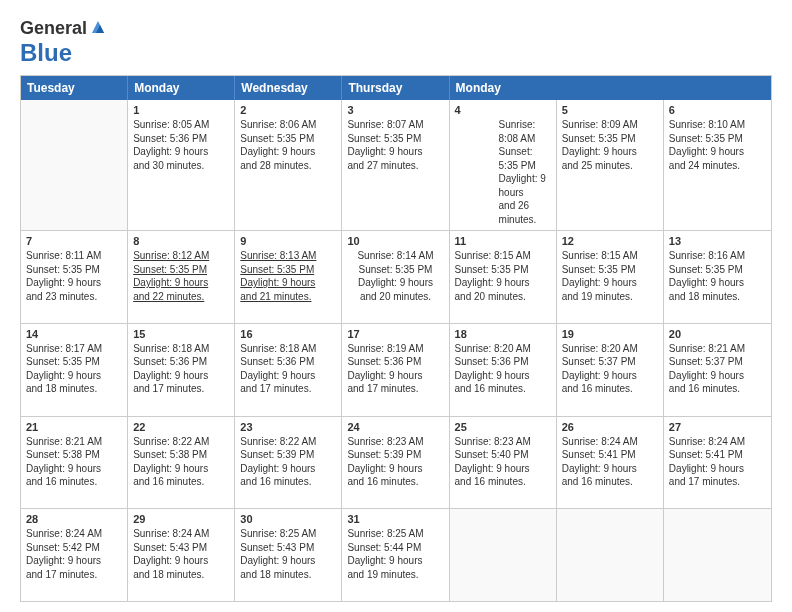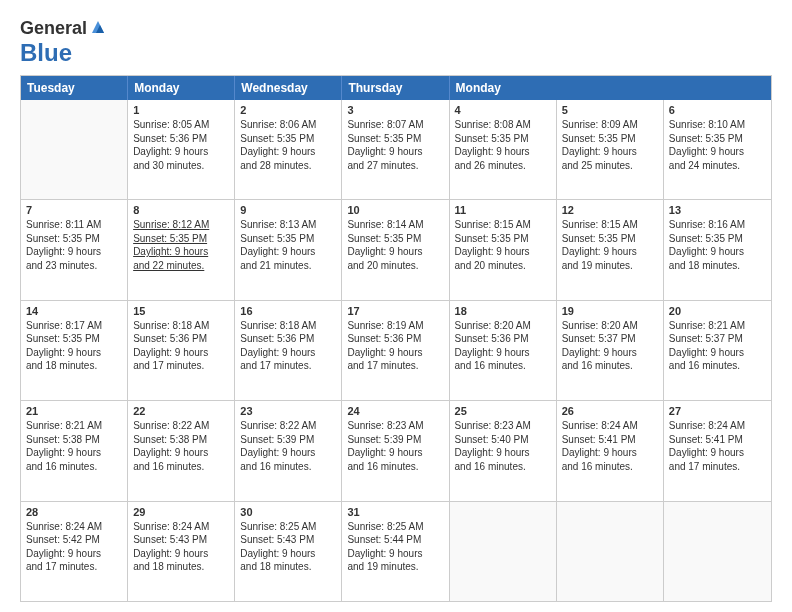--- a/index.html
+++ b/index.html
@@ -148,21 +148,21 @@
           </div>
           <div class="cal-cell">
             <div class="day-num">3</div>
             <div class="day-info" style="white-space: pre-line;">Sunrise: 8:07 AM
 Sunset: 5:35 PM
 Daylight: 9 hours
 and 27 minutes.</div>
           </div>
           <div class="cal-cell">
             <div class="day-num">4</div>
-            <div class="day-info" style="white-space: pre-line;">Sunrise: 8:08 AM
+            <div class="day-info" style="white-space: pre-line; margin-left: 44px;">Sunrise: 8:08 AM
 Sunset: 5:35 PM
 Daylight: 9 hours
 and 26 minutes.</div>
           </div>
           <div class="cal-cell">
             <div class="day-num">5</div>
             <div class="day-info" style="white-space: pre-line;">Sunrise: 8:09 AM
 Sunset: 5:35 PM
 Daylight: 9 hours
 and 25 minutes.</div>
@@ -185,28 +185,28 @@
           </div>
           <div class="cal-cell">
             <div class="day-num">8</div>
             <div class="day-info" style="white-space: pre-line; text-decoration: underline;">Sunrise: 8:12 AM
 Sunset: 5:35 PM
 Daylight: 9 hours
 and 22 minutes.</div>
           </div>
           <div class="cal-cell">
             <div class="day-num">9</div>
-            <div class="day-info" style="white-space: pre-line;">Sunrise: 8:13 AM
+            <div class="day-info" style="white-space: pre-line; text-decoration: underline;">Sunrise: 8:13 AM
 Sunset: 5:35 PM
 Daylight: 9 hours
 and 21 minutes.</div>
           </div>
           <div class="cal-cell">
             <div class="day-num">10</div>
-            <div class="day-info" style="white-space: pre-line;">Sunrise: 8:14 AM
+            <div class="day-info" style="white-space: pre-line; text-align: center;">Sunrise: 8:14 AM
 Sunset: 5:35 PM
 Daylight: 9 hours
 and 20 minutes.</div>
           </div>
           <div class="cal-cell">
             <div class="day-num">11</div>
             <div class="day-info" style="white-space: pre-line;">Sunrise: 8:15 AM
 Sunset: 5:35 PM
 Daylight: 9 hours
 and 20 minutes.</div>

